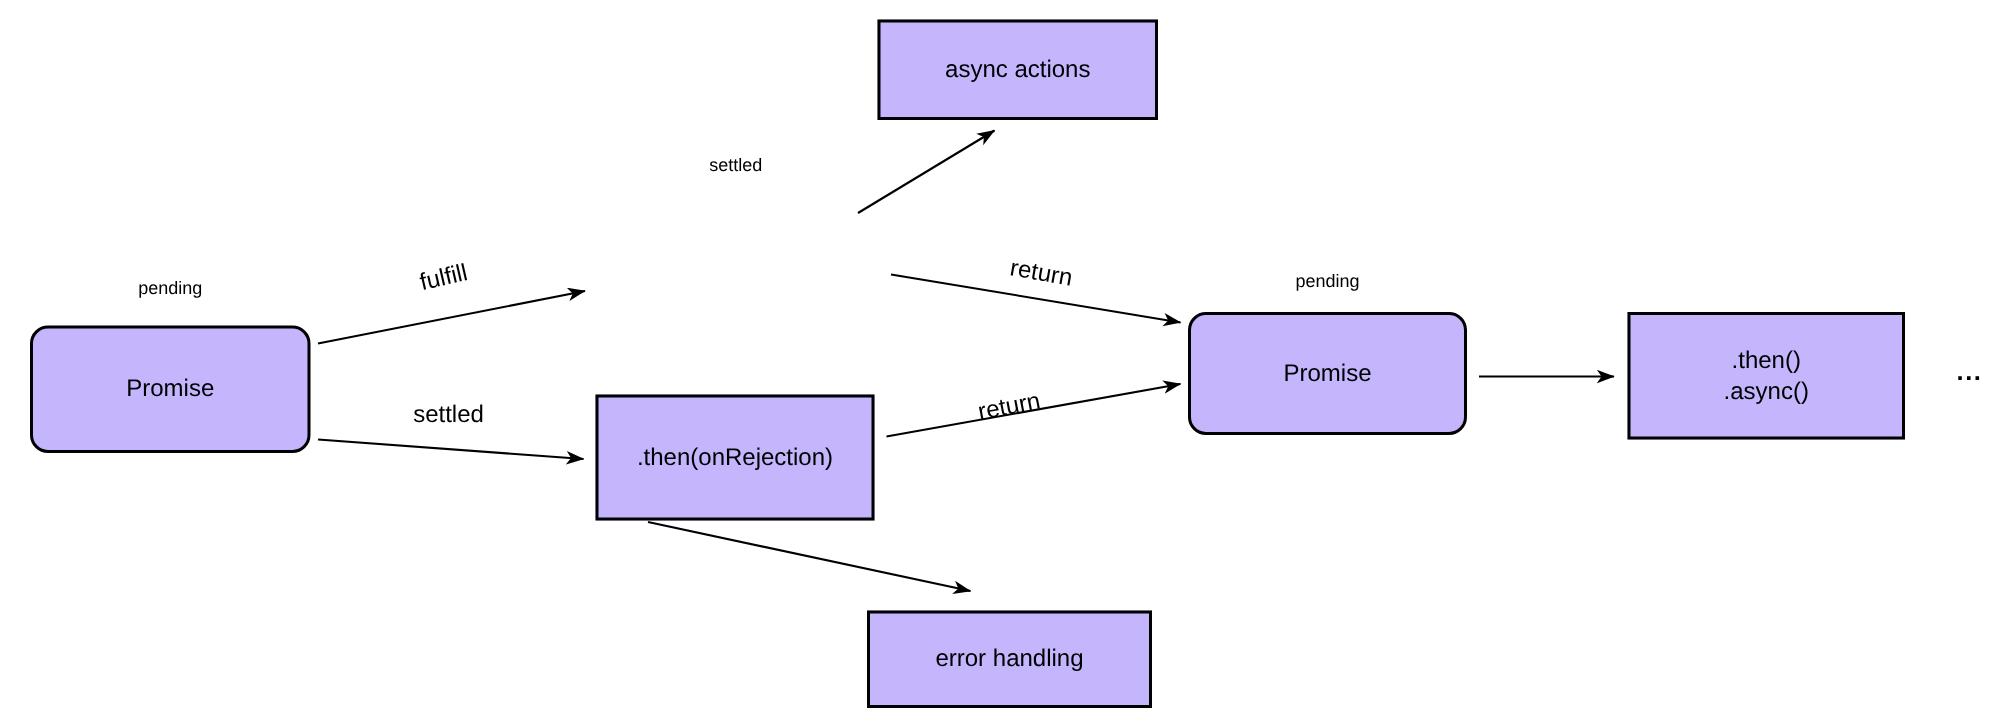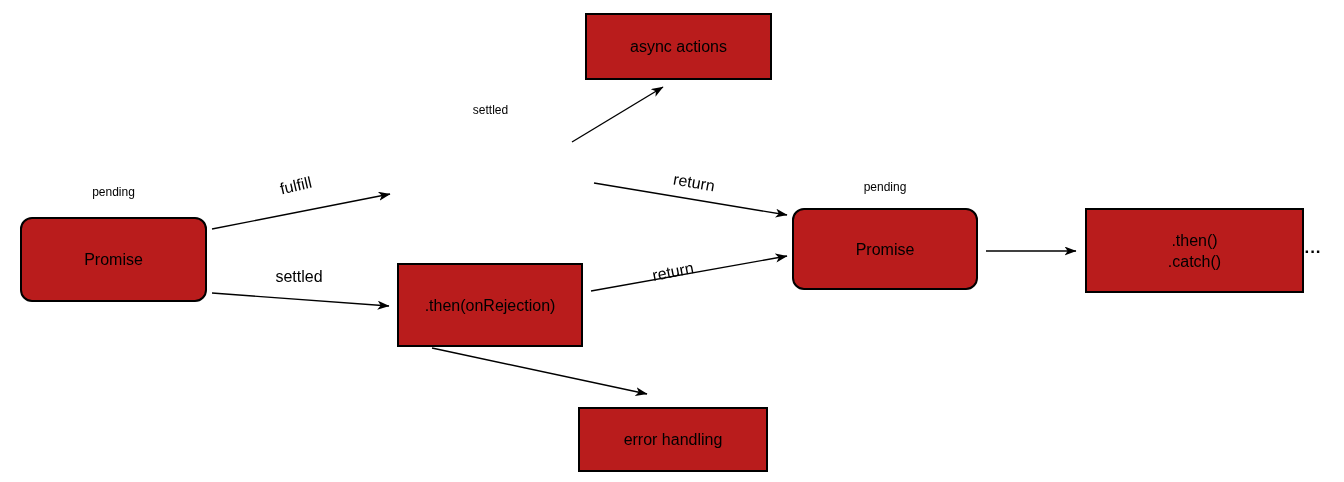--- a/index.html
+++ b/index.html
@@ -24,21 +24,21 @@
     height: 482px;
   }
   .edges-svg line {
     stroke: #000000;
     stroke-width: 1.4;
   }
   .box {
     position: absolute;
     box-sizing: border-box;
     border: 2px solid #000000;
-    background: #b91c1c;
+    background: #c4b5fd;
     display: flex;
     flex-direction: column;
     align-items: center;
     justify-content: center;
     font-size: 16px;
     line-height: 21px;
     text-align: center;
     white-space: nowrap;
   }
   .box.rounded {
@@ -112,20 +112,20 @@
   </div>
 
   <div class="box" style="left:578px; top:407px; width:190px; height:65px;">
     <span>error handling</span>
   </div>
 
   <div class="box rounded" style="left:792px; top:208px; width:186px; height:82px;">
     <span>Promise</span>
   </div>
 
-  <div class="box" style="left:1085px; top:208px; width:219px; height:85px;">
+  <div class="box" style="left:1085px; top:208px; width:185px; height:85px;">
     <span>.then()</span>
-    <span>.catch()</span>
+    <span>.async()</span>
   </div>
 
   <div class="ellipsis" style="left:1313px; top:248px;">...</div>
 
 </div>
 
 </body></html>

